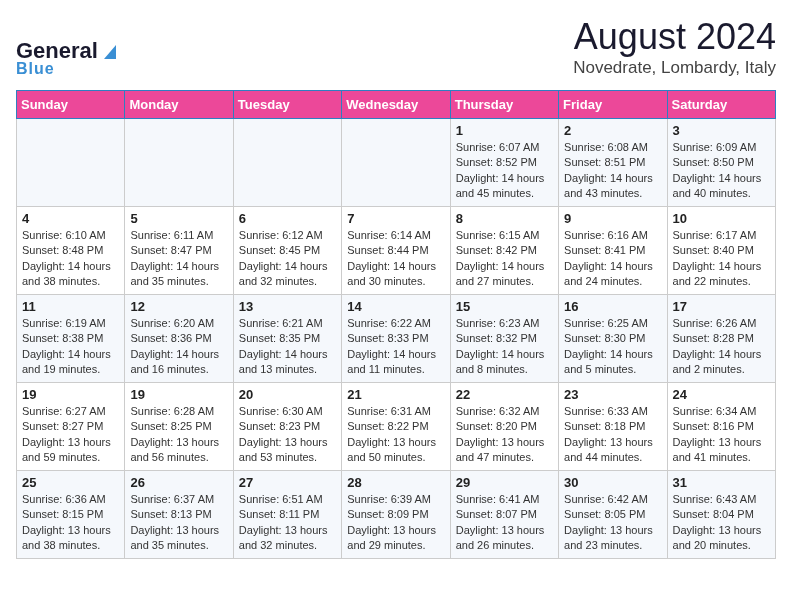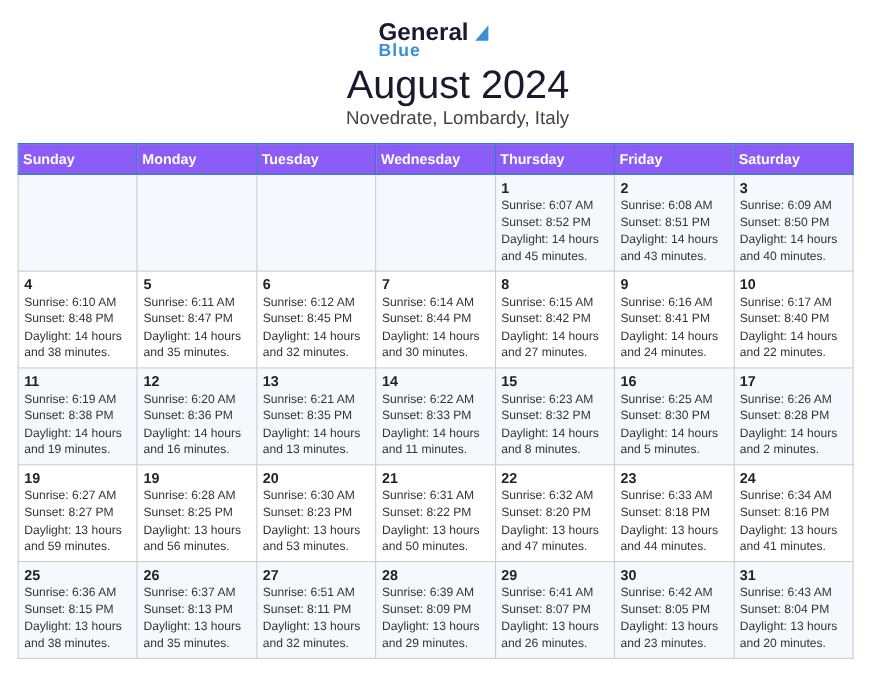--- a/index.html
+++ b/index.html
@@ -6,23 +6,22 @@
     body {
       font-family: Arial, sans-serif;
       background: #fff;
       width: 792px;
       min-height: 612px;
       padding: 16px;
     }
     .header {
       display: flex;
       justify-content: space-between;
-      align-items: center;
+      align-items: flex-end;
       margin-bottom: 12px;
-      flex-direction: column;
     }
     .logo {
       display: flex;
       flex-direction: column;
       align-items: flex-start;
     }
     .title-block {
       text-align: right;
       margin-left: 40px;
     }
@@ -35,21 +34,21 @@
       font-size: 17px;
       font-weight: normal;
       color: #444;
     }
     table {
       width: 100%;
       border-collapse: collapse;
       table-layout: fixed;
     }
     thead tr th {
-      background: #8b5cf6;
+      background: #ec4899;
       color: #fff;
       font-size: 13px;
       font-weight: bold;
       padding: 6px 4px;
       text-align: left;
       border: 1px solid #2e7fc1;
     }
     tbody tr td {
       vertical-align: top;
       border: 1px solid #ccc;

